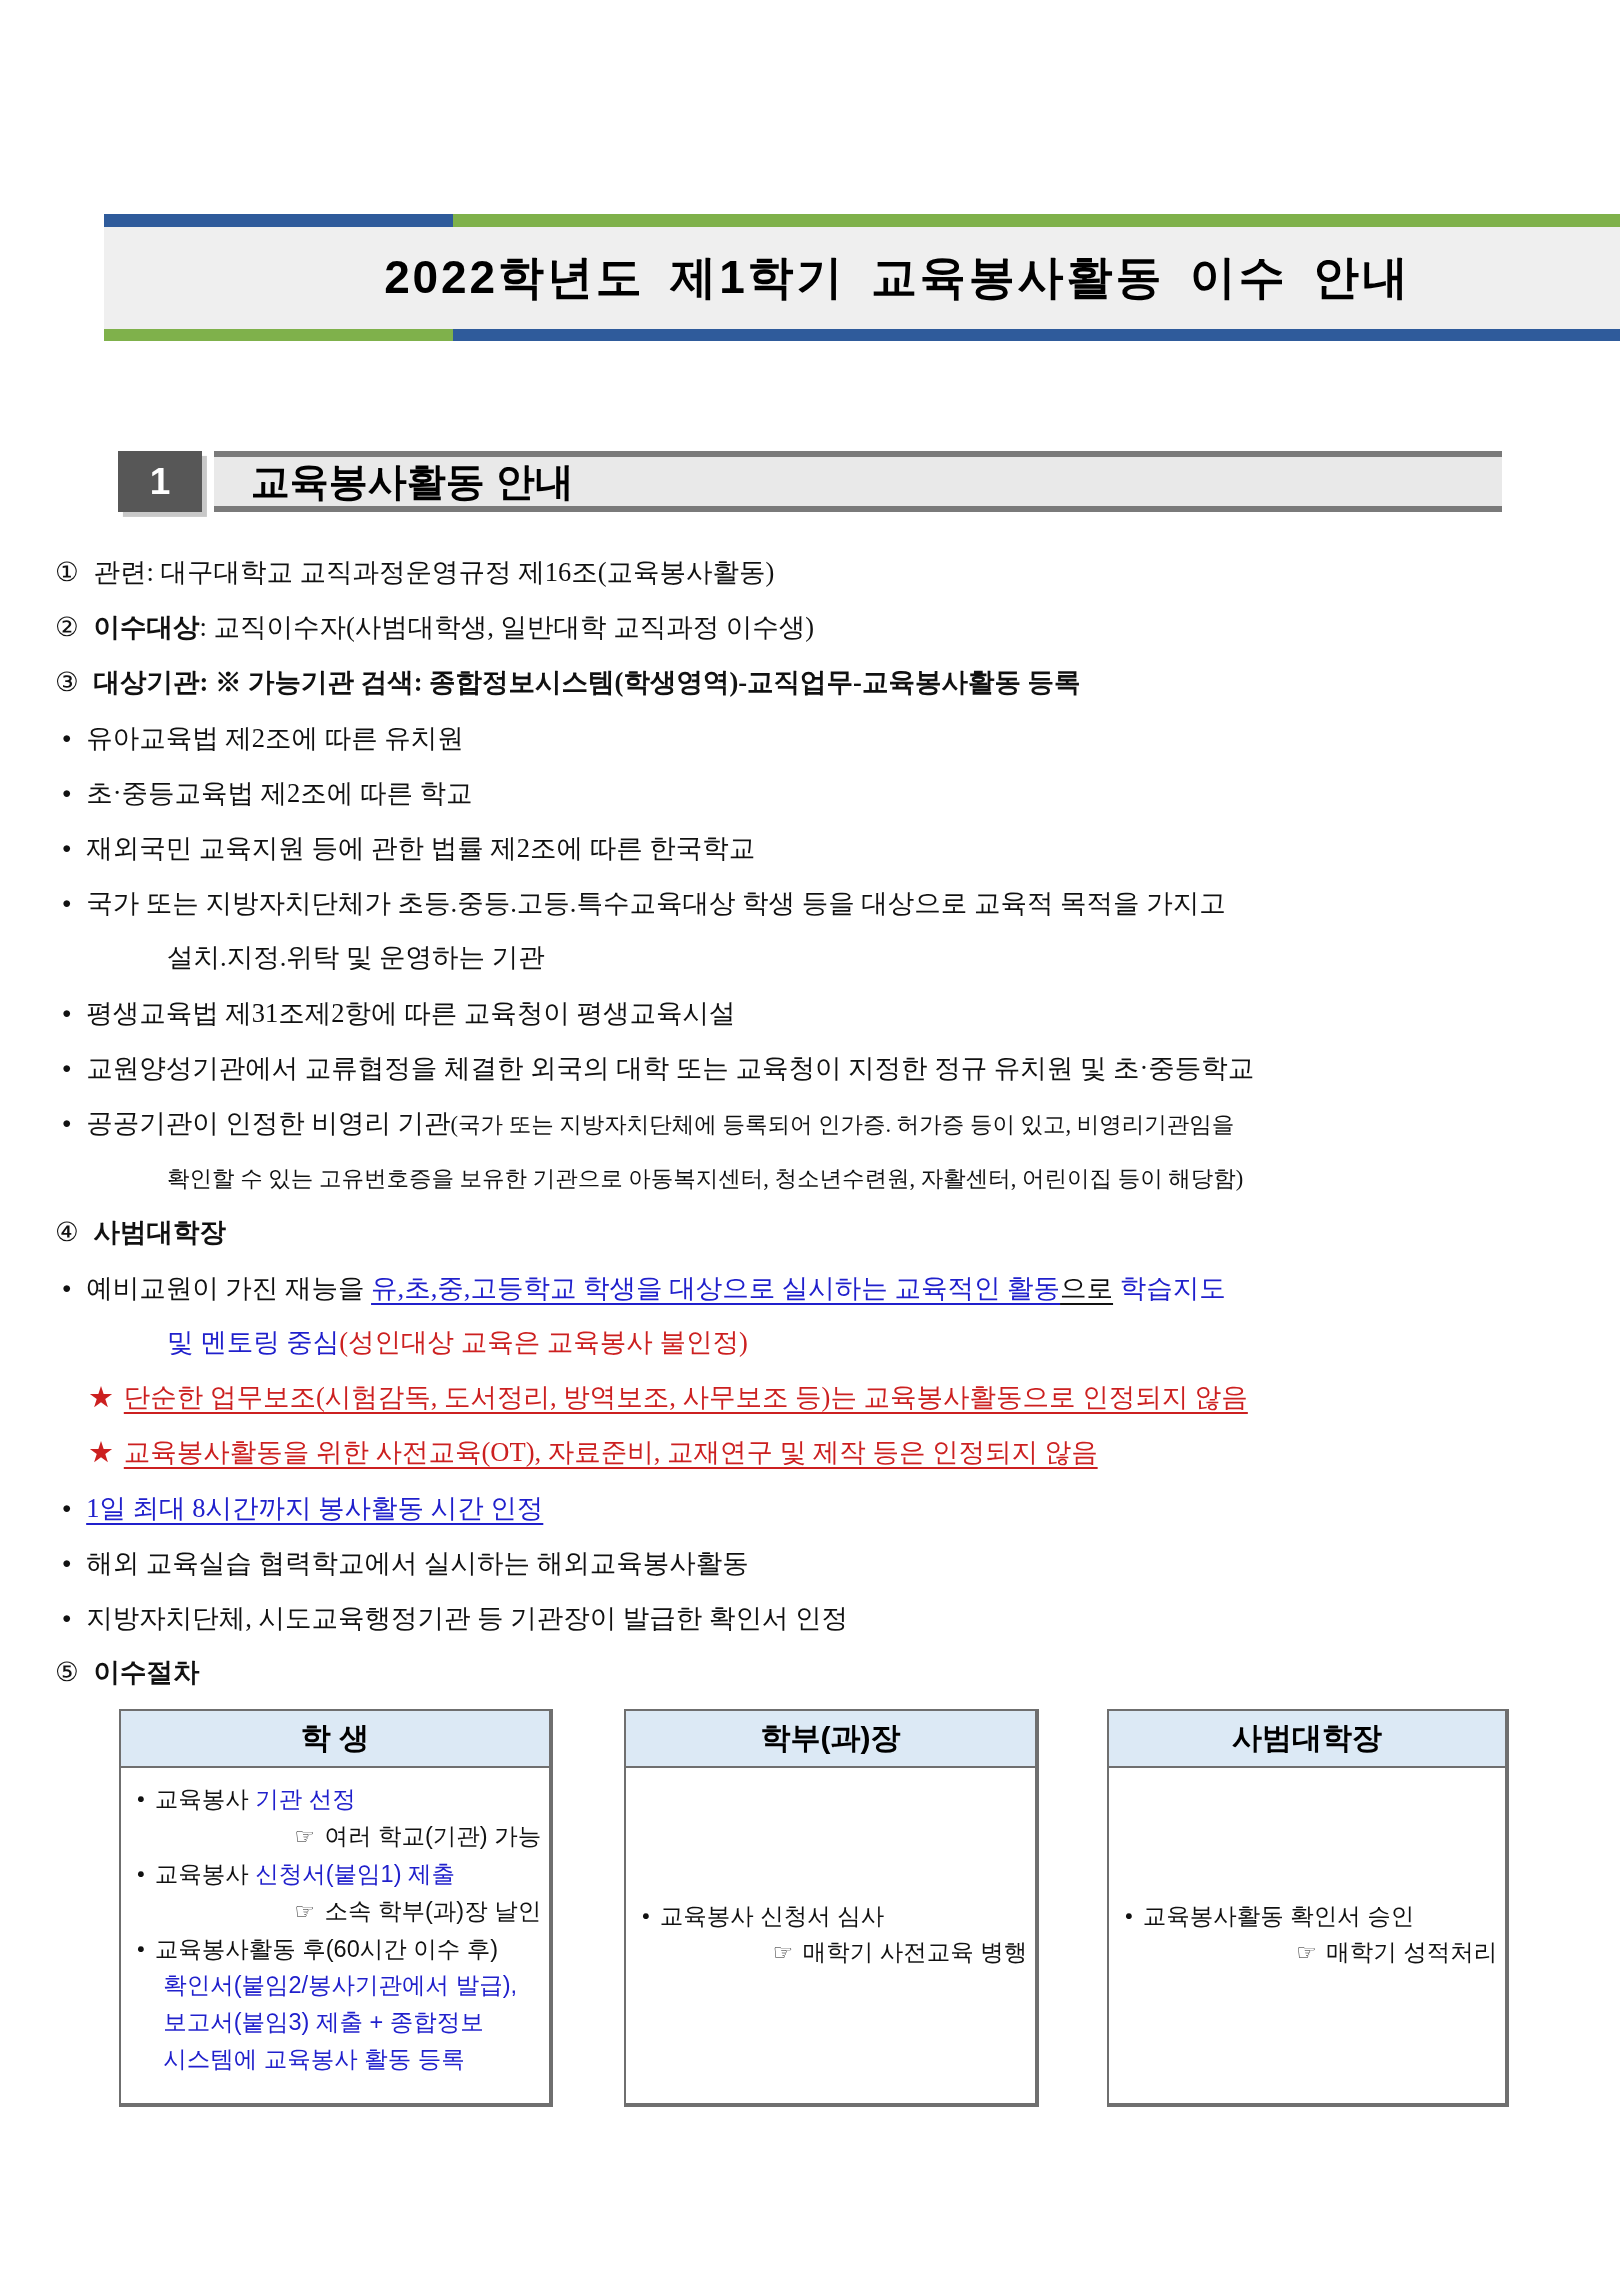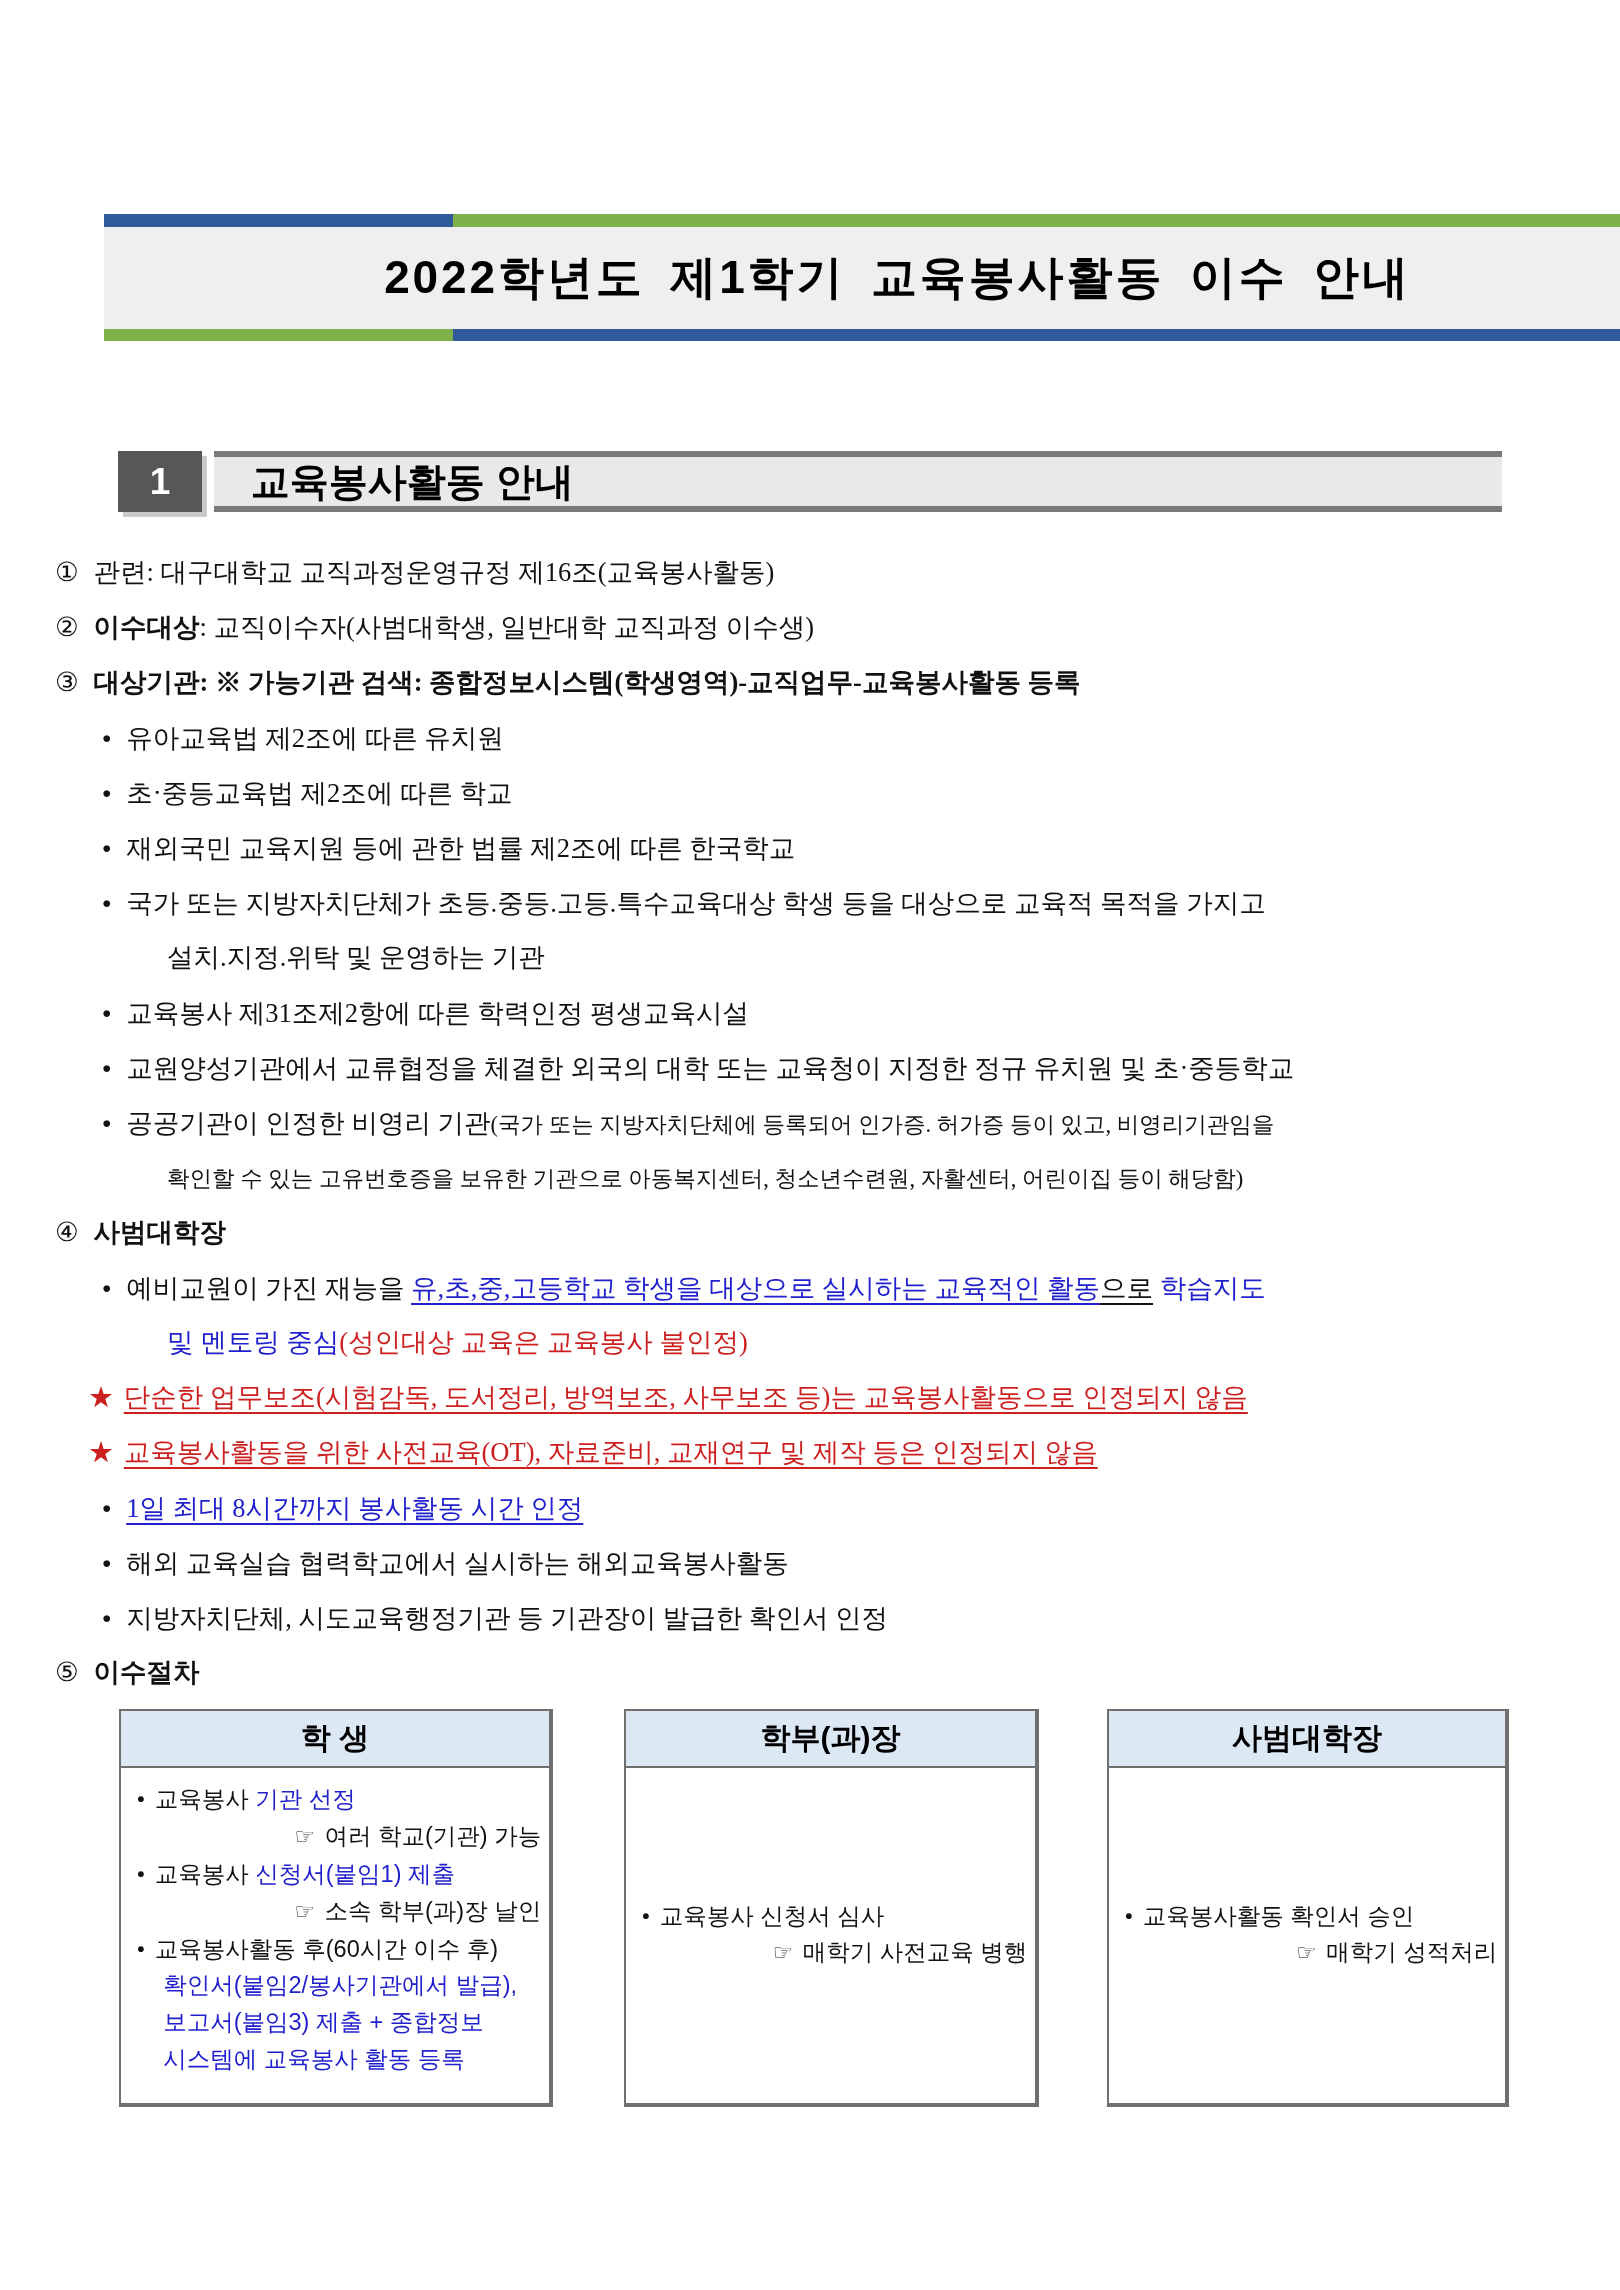--- a/index.html
+++ b/index.html
@@ -60,21 +60,21 @@
     border-bottom:6.9px solid var(--bar-border);
     display:flex;align-items:center;padding-left:37px;
     font-size:39px;font-weight:bold;color:#000;white-space:nowrap;
   }
 
   
   .content{position:absolute;left:0;top:545px;width:1620px;}
   .line{height:55px;line-height:55px;font-size:26.5px;white-space:nowrap;}
   .line.circ{padding-left:55px;}
   .line.circ .marker{margin-right:14.7px;}
-  .line.bullet{padding-left:102px;}
+  .line.bullet{padding-left:62px;}
   .line.bullet .marker{font-size:15.7px;vertical-align:3.9px;margin-right:14.7px;}
   .line.star{padding-left:88px;}
   .line.star .marker{
     color:var(--text-red);font-size:29px;margin-right:9.8px;
     font-family:"DejaVu Sans",sans-serif;vertical-align:-1px;
   }
   .line.cont{padding-left:167px;}
   .seg-b{font-weight:bold;}
   .seg-u{text-decoration:underline;text-underline-offset:5.9px;}
   .seg-sm{font-size:22.5px;}
@@ -134,21 +134,21 @@
 
 <div class="content">
     <div class="line circ"><span class="marker">①</span><span class="seg">관련: 대구대학교 교직과정운영규정 제16조(교육봉사활동)</span></div>
     <div class="line circ"><span class="marker">②</span><span class="seg seg-b">이수대상</span><span class="seg">: 교직이수자(사범대학생, 일반대학 교직과정 이수생)</span></div>
     <div class="line circ"><span class="marker">③</span><span class="seg seg-b">대상기관</span><span class="seg seg-b">: </span><span class="seg seg-b">※ 가능기관 검색: 종합정보시스템(학생영역)-교직업무-교육봉사활동 등록</span></div>
     <div class="line bullet"><span class="marker">●</span><span class="seg">유아교육법 제2조에 따른 유치원</span></div>
     <div class="line bullet"><span class="marker">●</span><span class="seg">초·중등교육법 제2조에 따른 학교</span></div>
     <div class="line bullet"><span class="marker">●</span><span class="seg">재외국민 교육지원 등에 관한 법률 제2조에 따른 한국학교</span></div>
     <div class="line bullet"><span class="marker">●</span><span class="seg">국가 또는 지방자치단체가 초등.중등.고등.특수교육대상 학생 등을 대상으로 교육적 목적을 가지고</span></div>
     <div class="line cont"><span class="seg">설치.지정.위탁 및 운영하는 기관</span></div>
-    <div class="line bullet"><span class="marker">●</span><span class="seg">교육봉사 제31조제2항에 따른 학력인정 평생교육시설</span></div>
+    <div class="line bullet"><span class="marker">●</span><span class="seg">평생교육법 제31조제2항에 따른 교육청이 평생교육시설</span></div>
     <div class="line bullet"><span class="marker">●</span><span class="seg">교원양성기관에서 교류협정을 체결한 외국의 대학 또는 교육청이 지정한 정규 유치원 및 초·중등학교</span></div>
     <div class="line bullet"><span class="marker">●</span><span class="seg">공공기관이 인정한 비영리 기관</span><span class="seg seg-sm">(국가 또는 지방자치단체에 등록되어 인가증. 허가증 등이 있고, 비영리기관임을</span></div>
     <div class="line cont"><span class="seg seg-sm">확인할 수 있는 고유번호증을 보유한 기관으로 아동복지센터, 청소년수련원, 자활센터, 어린이집 등이 해당함)</span></div>
     <div class="line circ"><span class="marker">④</span><span class="seg seg-b">사범대학장</span></div>
     <div class="line bullet"><span class="marker">●</span><span class="seg">예비교원이 가진 재능을 </span><span class="seg c-blue seg-u">유,초,중,고등학교 학생을 대상으로 실시하는 교육적인 활동</span><span class="seg seg-u">으로</span><span class="seg"> </span><span class="seg c-blue">학습지도</span></div>
     <div class="line cont"><span class="seg c-blue">및 멘토링 중심</span><span class="seg c-red">(성인대상 교육은 교육봉사 불인정)</span></div>
     <div class="line star"><span class="marker">★</span><span class="seg c-red seg-u">단순한 업무보조(시험감독, 도서정리, 방역보조, 사무보조 등)는 교육봉사활동으로 인정되지 않음</span></div>
     <div class="line star"><span class="marker">★</span><span class="seg c-red seg-u">교육봉사활동을 위한 사전교육(OT), 자료준비, 교재연구 및 제작 등은 인정되지 않음</span></div>
     <div class="line bullet"><span class="marker">●</span><span class="seg c-blue seg-u">1일 최대 8시간까지 봉사활동 시간 인정</span></div>
     <div class="line bullet"><span class="marker">●</span><span class="seg">해외 교육실습 협력학교에서 실시하는 해외교육봉사활동</span></div>

